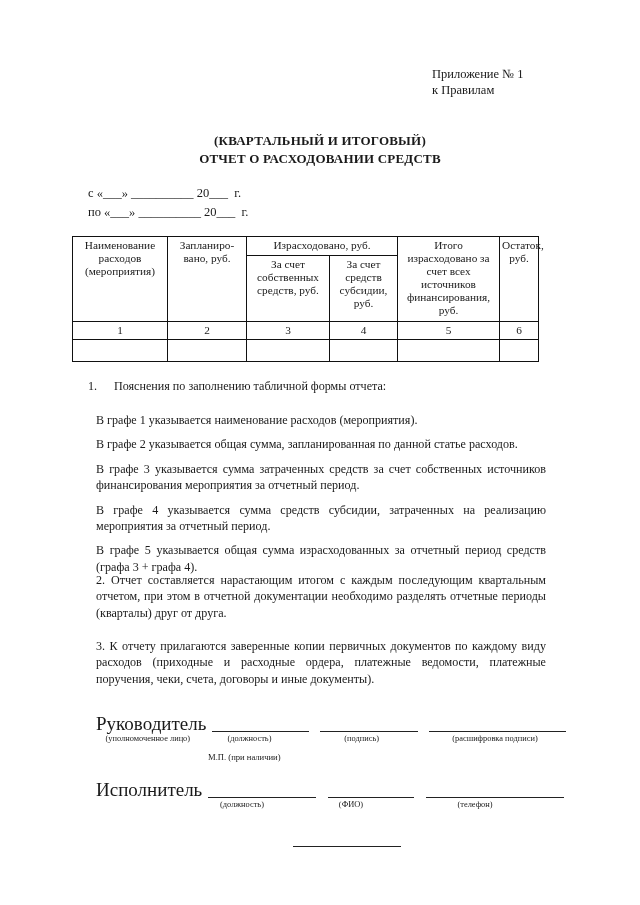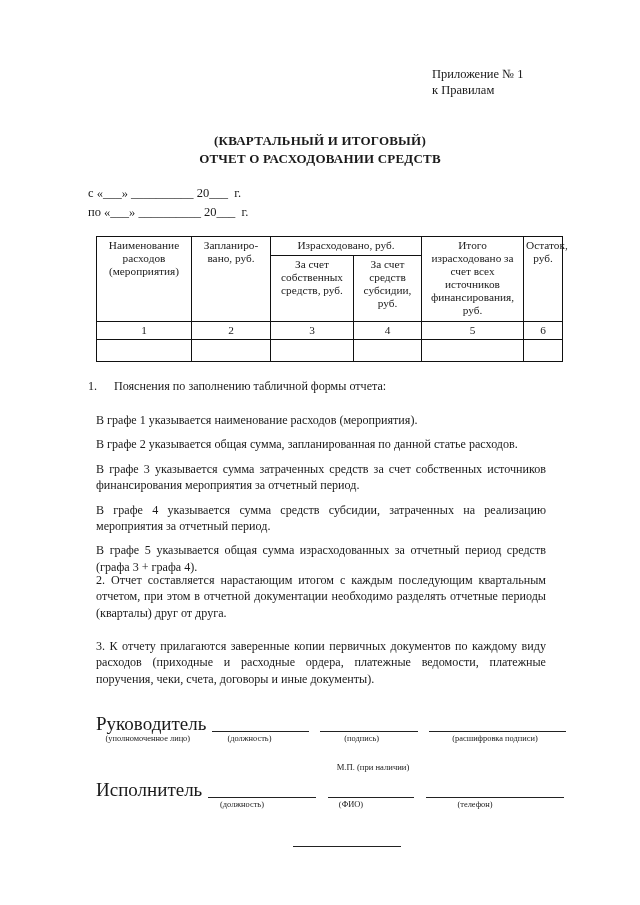--- a/index.html
+++ b/index.html
@@ -60,21 +60,21 @@
     left: 88px;
     font-size: 12.5px;
     line-height: 19px;
   }
   .period .row { white-space: pre; }
 
   
   .table-wrap {
     position: absolute;
     top: 236px;
-    left: 96px;
+    left: 72px;
     width: 466px;
     font-family: Liberation Serif, serif;
   }
   table.report {
     border-collapse: collapse;
     width: 466px;
     table-layout: fixed;
     font-size: 11.3px;
     line-height: 13px;
   }
@@ -146,22 +146,22 @@
   .caption-row {
     display: flex;
     font-size: 8.4px;
     line-height: 11px;
     margin-top: 1px;
   }
   .caption { text-align: center; }
 
   .mp {
     font-size: 8.6px;
-    text-align: center;
-    margin-top: 18px;
+    text-align: left;
+    margin-top: 8px;
     width: 330px;
     margin-left: 112px;
   }
 
   
   .w-ruk-pos { width: 104px; }
   .w-ruk-sign { width: 106px; }
   .w-ruk-dec { width: 148px; }
   .w-isp-pos { width: 108px; }
   .w-isp-fio { width: 86px; }

